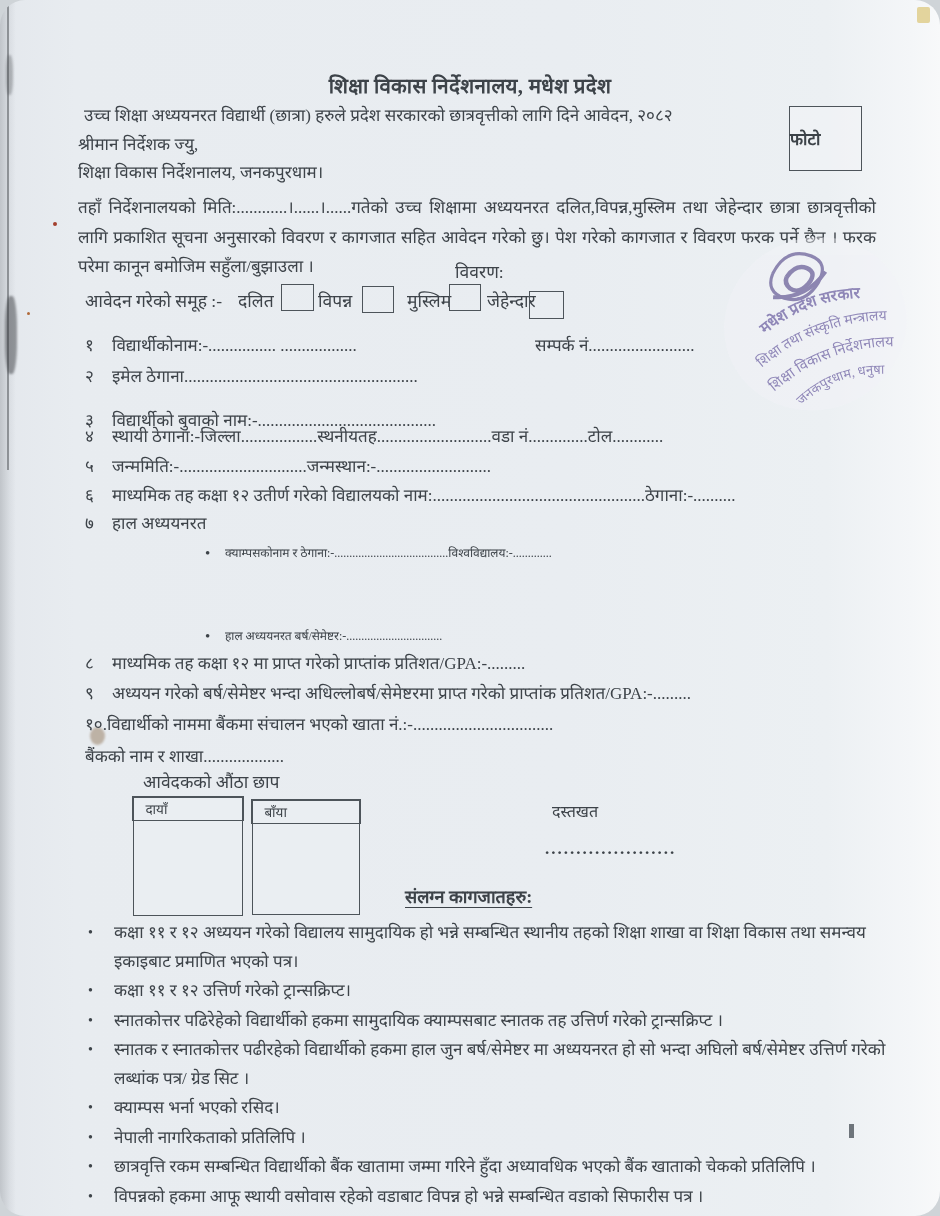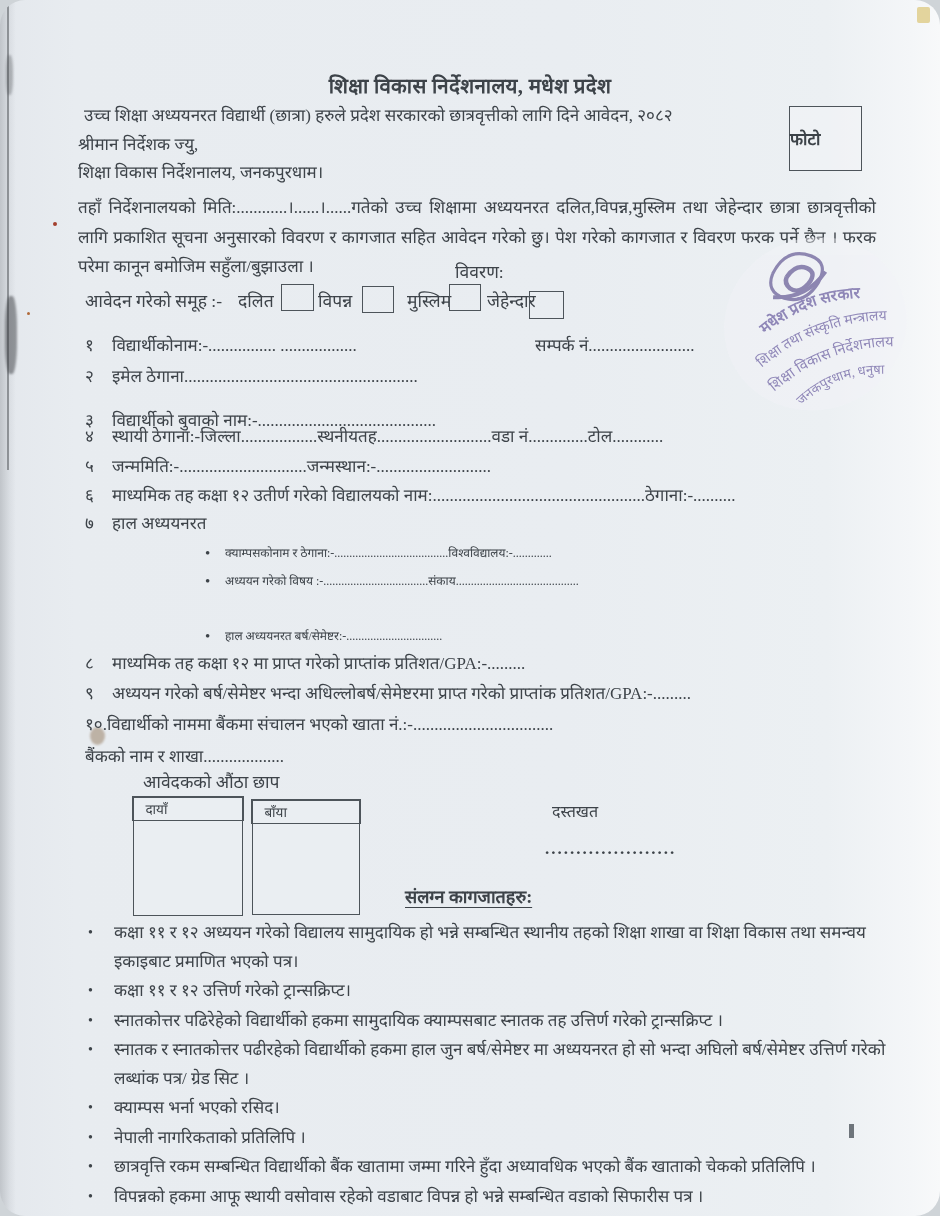--- a/index.html
+++ b/index.html
@@ -155,21 +155,20 @@
 
   <div class="abs frow ln" style="top:483px">
     <span class="fnum">६</span><span>माध्यमिक तह कक्षा १२ उतीर्ण गरेको विद्यालयको नाम:..................................................ठेगाना:-..........</span>
   </div>
 
   <div class="abs frow ln" style="top:511px">
     <span class="fnum">७</span><span>हाल अध्ययनरत</span>
   </div>
 
   <div class="abs sub ln" style="top:540px">क्याम्पसकोनाम र ठेगाना:-......................................विश्वविद्यालय:-.............</div>
-  <div class="abs sub ln" style="top:568px">अध्ययन गरेको विषय :-...................................संकाय.........................................</div>
   <div class="abs sub ln" style="top:623px">हाल अध्ययनरत बर्ष/सेमेष्टर:-................................</div>
 
   <div class="abs frow ln" style="top:651px">
     <span class="fnum">८</span><span>माध्यमिक तह कक्षा १२ मा प्राप्त गरेको प्राप्तांक प्रतिशत/GPA:-.........</span>
   </div>
 
   <div class="abs frow ln" style="top:681px">
     <span class="fnum">९</span><span>अध्ययन गरेको बर्ष/सेमेष्टर भन्दा अधिल्लोबर्ष/सेमेष्टरमा प्राप्त गरेको प्राप्तांक प्रतिशत/GPA:-.........</span>
   </div>
 

